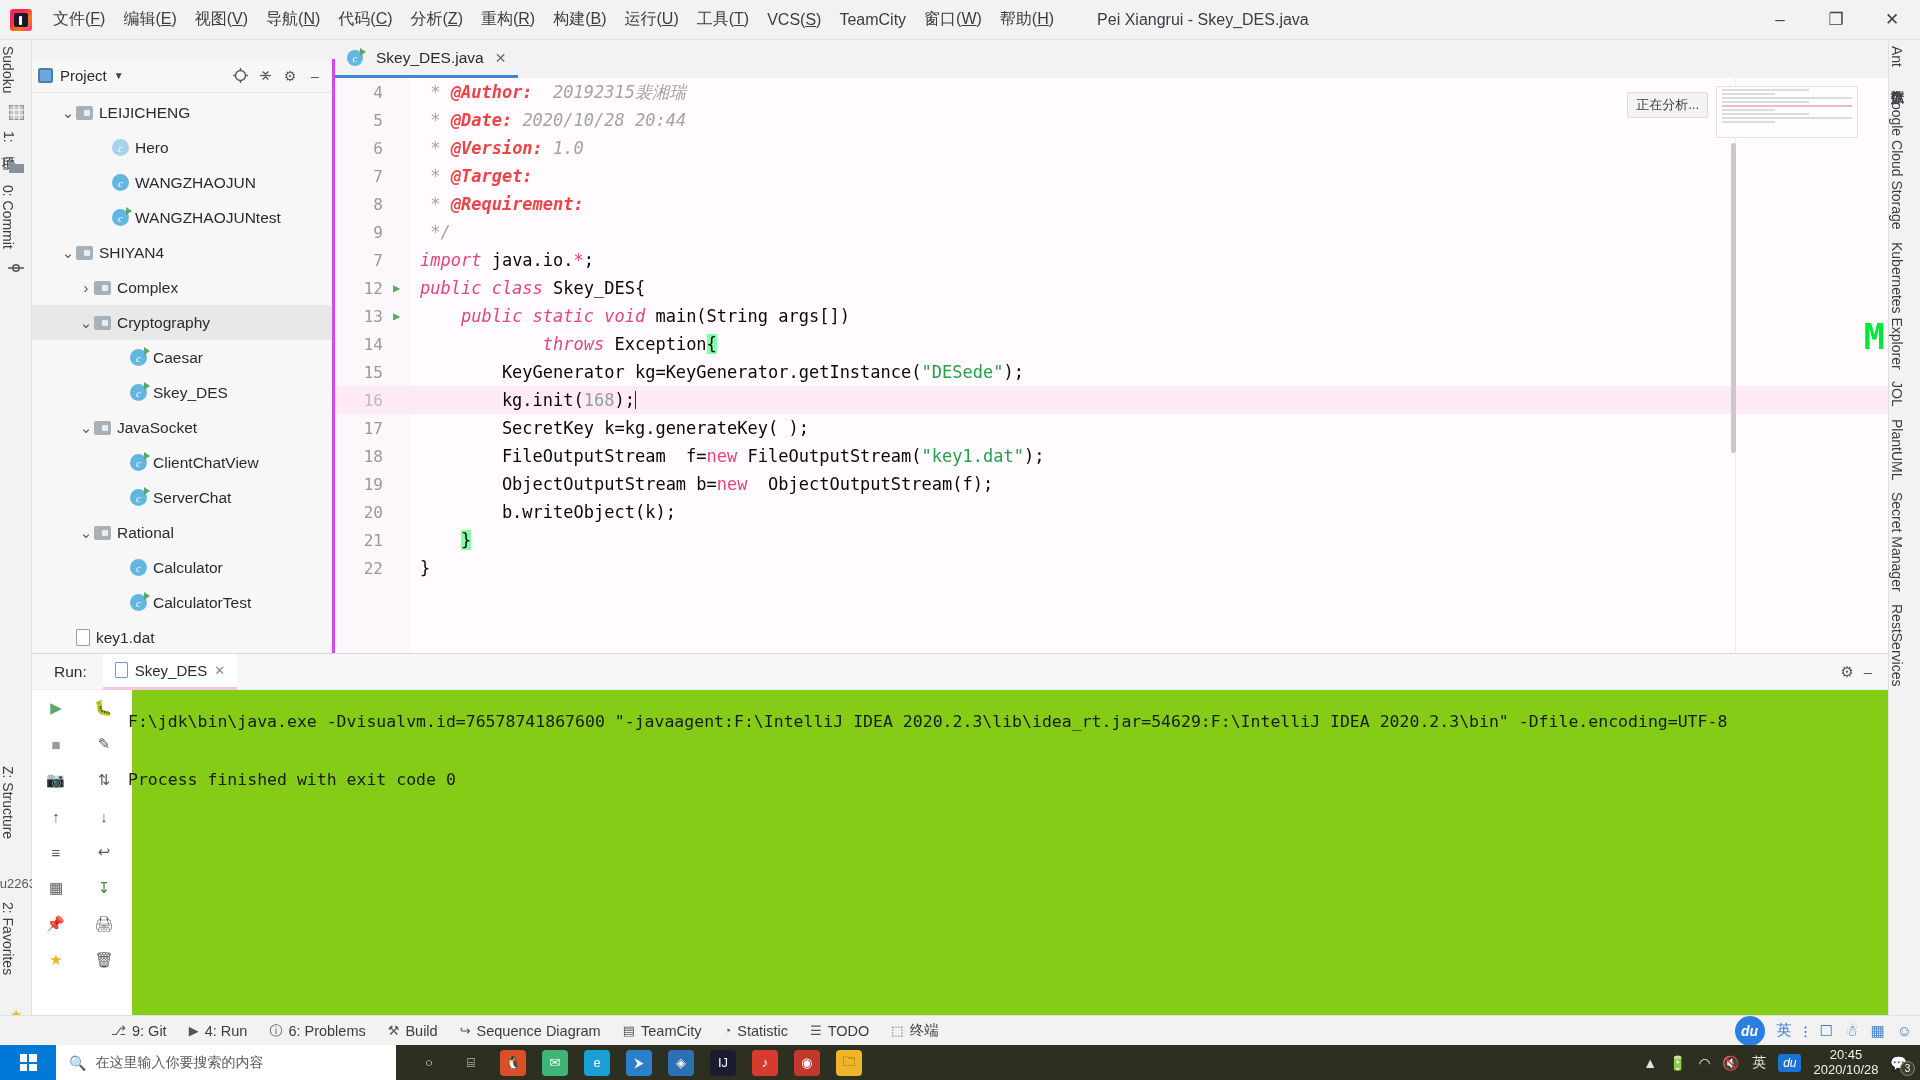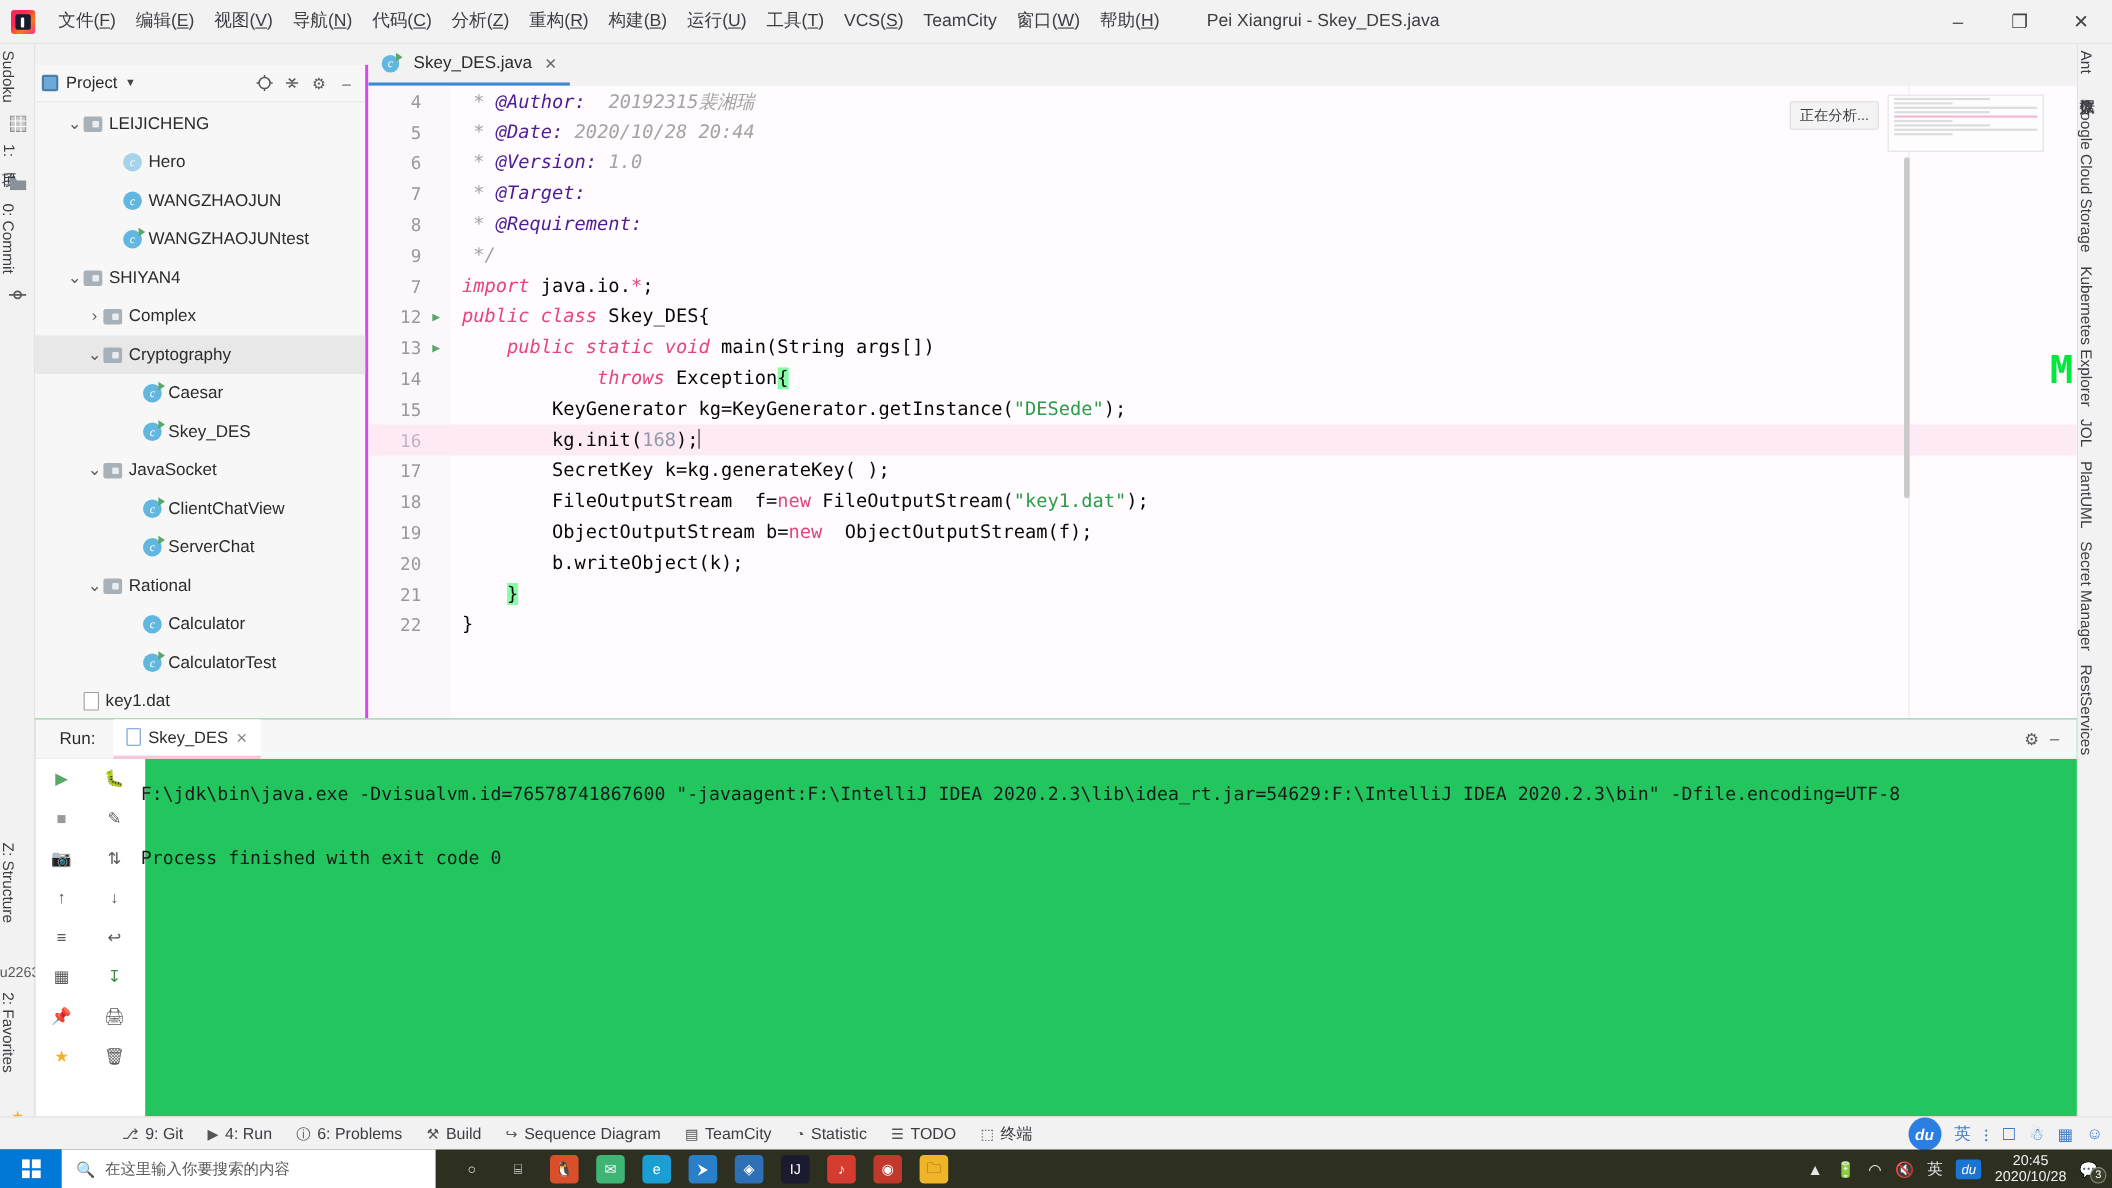--- a/index.html
+++ b/index.html
@@ -142,21 +142,21 @@
   .lnum {
     width: 48px; text-align: right; color: #999; font-size: 16px; flex: none;
     font-family: "DejaVu Sans Mono", monospace;
   }
   .ln.cur .lnum { color: #c5b3bf; }
   .gmark { width: 27px; text-align: center; flex: none; color: #59a869; font-size: 12px; }
   .ctext { padding-left: 10px; white-space: pre; color: #080808; }
   .kw { color: #e8437f; font-style: italic; }
   .kw2 { color: #e8437f; }
   .cmt { color: #a3a3a3; font-style: italic; }
-  .cmt-tag { color: #4c1d95; font-style: italic; font-weight: normal; }
+  .cmt-tag { color: #ef4444; font-style: italic; font-weight: bold; }
   .str { color: #2a9d4a; }
   .num { color: #8f9ca8; }
   .punc { color: #080808; }
   .brace-hl { background: #84ffa8; }
   .caret-bar { display:inline-block; width:1px; height:18px; background:#2b2b2b; vertical-align:-3px; }
 
   
   .analyze-chip {
     position: absolute; top: 14px; right: 180px; background: #f3f3f3; border: 1px solid #dcdcdc;
     font-size: 13px; color: #3c3c43; padding: 3px 8px; border-radius: 2px;
@@ -185,21 +185,21 @@
 
   
   .h-scroll {
     position: absolute; left: 335px; top: 653px; width: 1553px; height: 14px; background:#f7f7f7;
   }
   .h-thumb { position:absolute; left: -220px; top: 4px; left: 115px; width: 830px; height: 7px; background:#c9c9c9; border-radius:4px; }
 
   
   .run-panel {
     position: absolute; left: 32px; top: 653px; width: 1856px; height: 362px;
-    background: #22c55e; border-top: 1px solid #d8d8d8;
+    background: #84cc16; border-top: 1px solid #d8d8d8;
   }
   .run-header {
     height: 36px; display: flex; align-items: center; padding-left: 22px;
     border-bottom: 1px solid #eee; background:#f7f7f7;
   }
   .run-label { font-size: 15.5px; color: #2b2b2b; margin-right: 16px; }
   .run-tab {
     display: flex; align-items: center; gap: 7px; height: 36px; padding: 0 12px;
     background: #fff; border-bottom: 3px solid #f5c6dc; font-size: 15px; color: #2b2b2b;
   }

